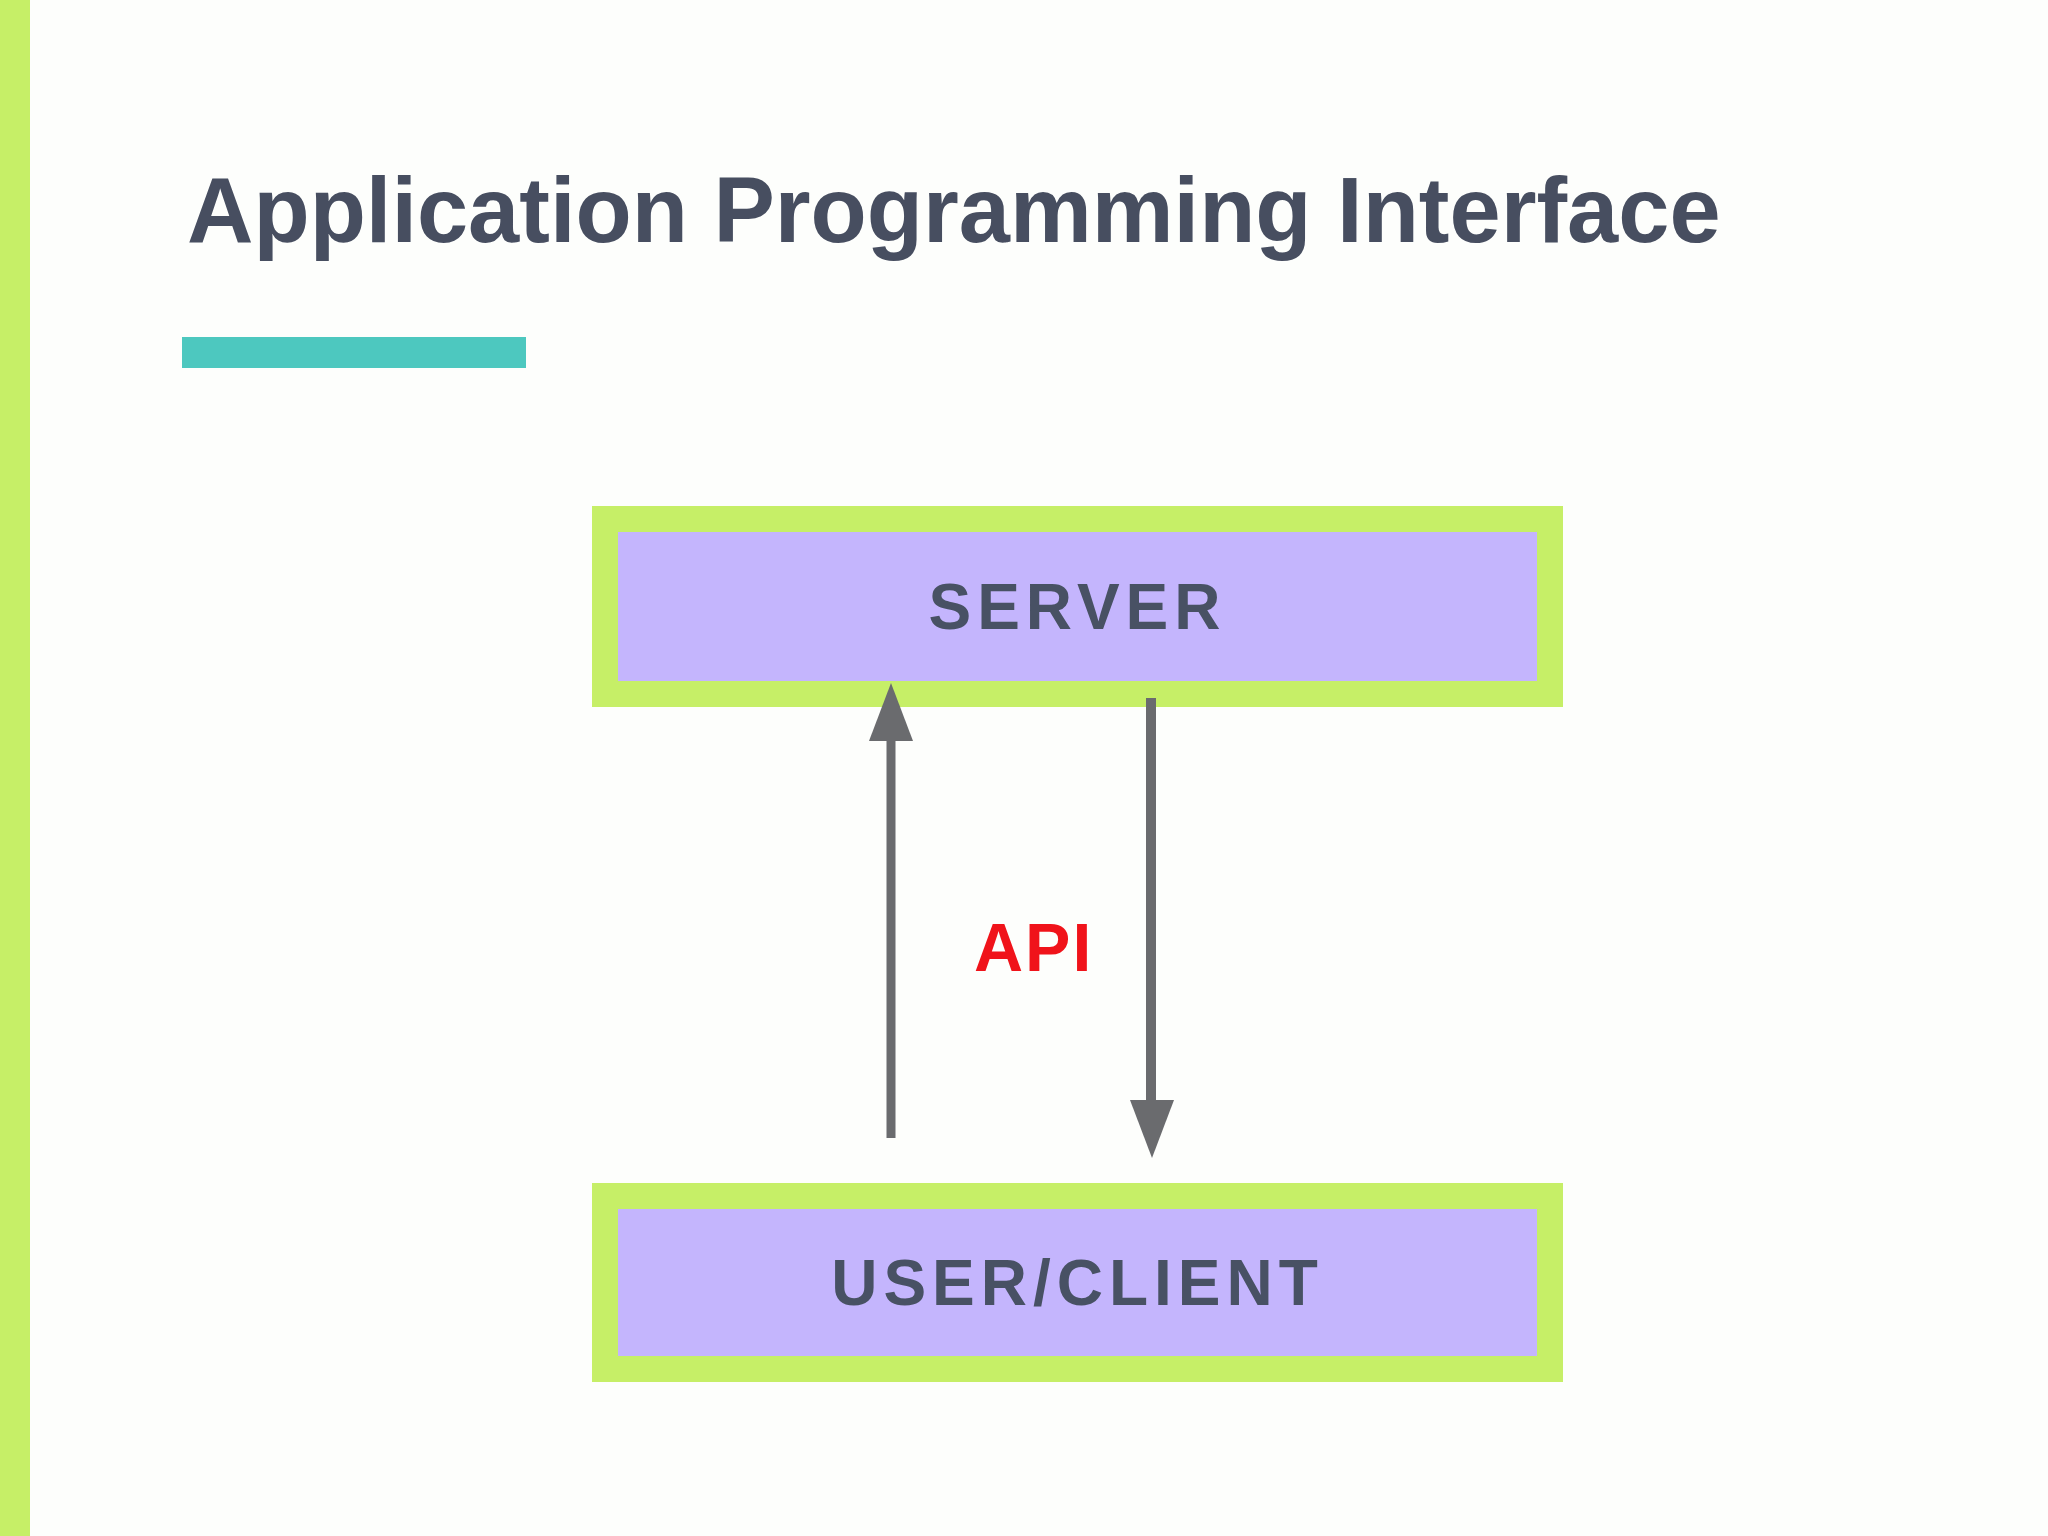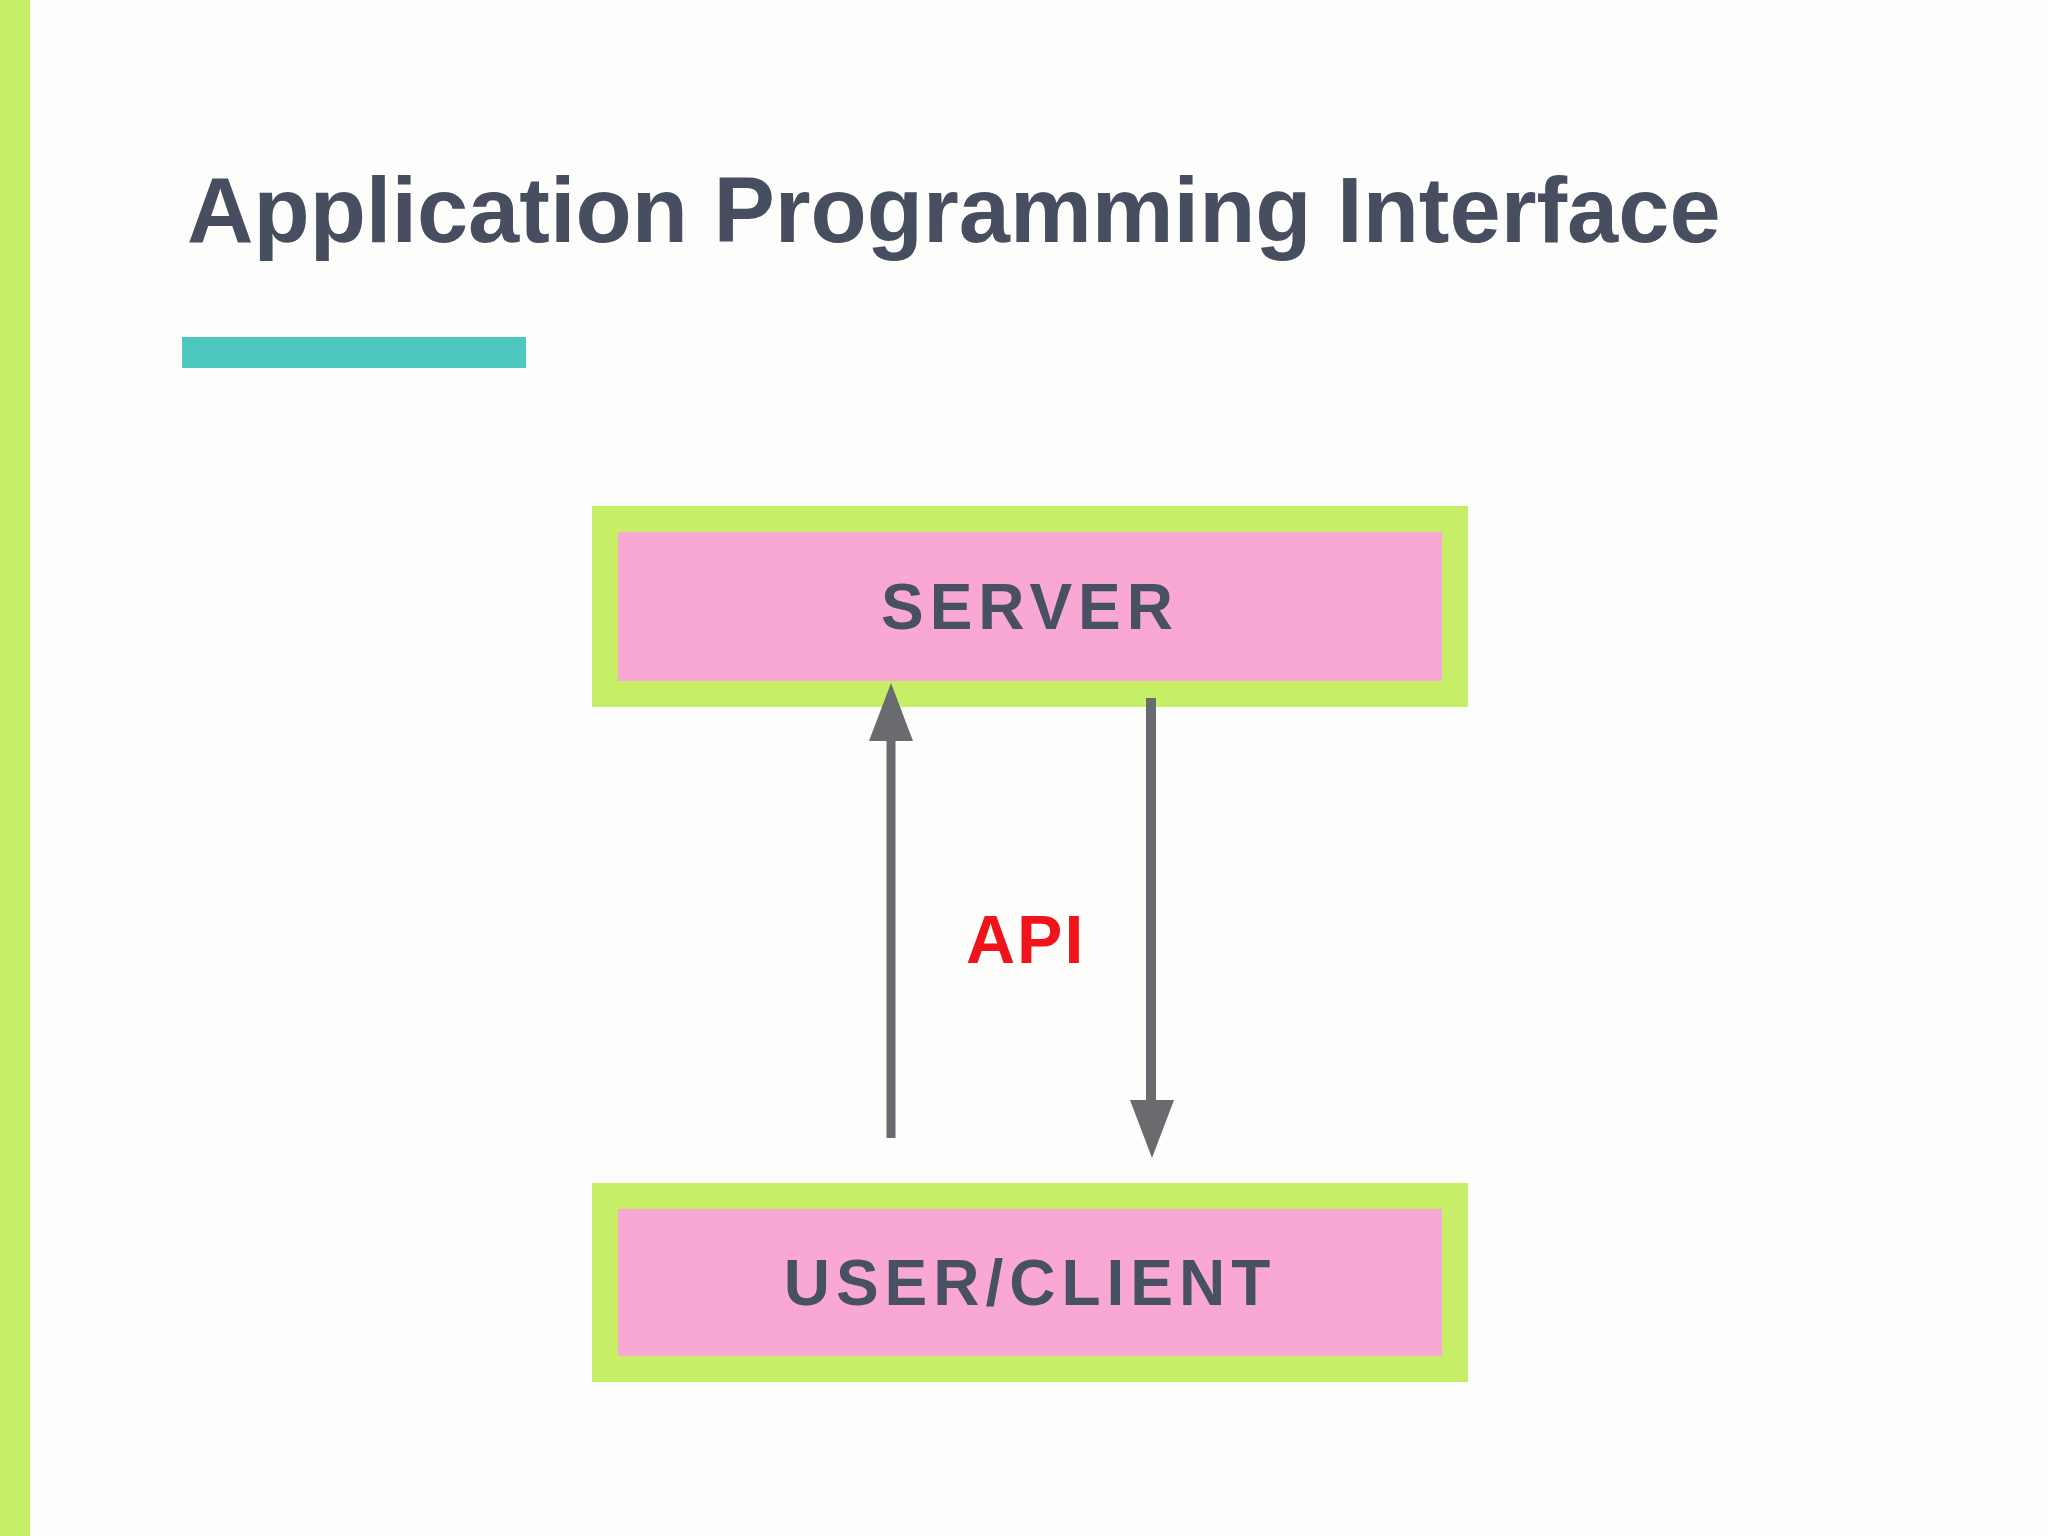--- a/index.html
+++ b/index.html
@@ -37,23 +37,23 @@
     position: absolute;
     left: 182px;
     top: 337px;
     width: 344px;
     height: 31px;
     background: #4dc8bf;
   }
   .node-box {
     position: absolute;
     left: 592px;
-    width: 876px;
+    width: 971px;
     height: 201px;
-    background: #f9a8d4;
+    background: #c4b5fd;
     border: 26px solid #c6ef67;
     box-sizing: border-box;
     display: flex;
     align-items: center;
     justify-content: center;
   }
   .node-box.server { top: 506px; }
   .node-box.client { top: 1183px; height: 199px; }
   .node-label {
     font-size: 64px;
@@ -66,21 +66,21 @@
     position: absolute;
     left: 0; top: 0;
     width: 2048px;
     height: 1536px;
     pointer-events: none;
   }
   .api-label {
     position: absolute;
     left: 966px;
     top: 900px;
-    margin: 0;
+    margin: 8px;
     font-size: 68px;
     font-weight: 700;
     letter-spacing: 2px;
     color: #f0131a;
     white-space: nowrap;
   }
 </style>
 </head>
 <body>
 

